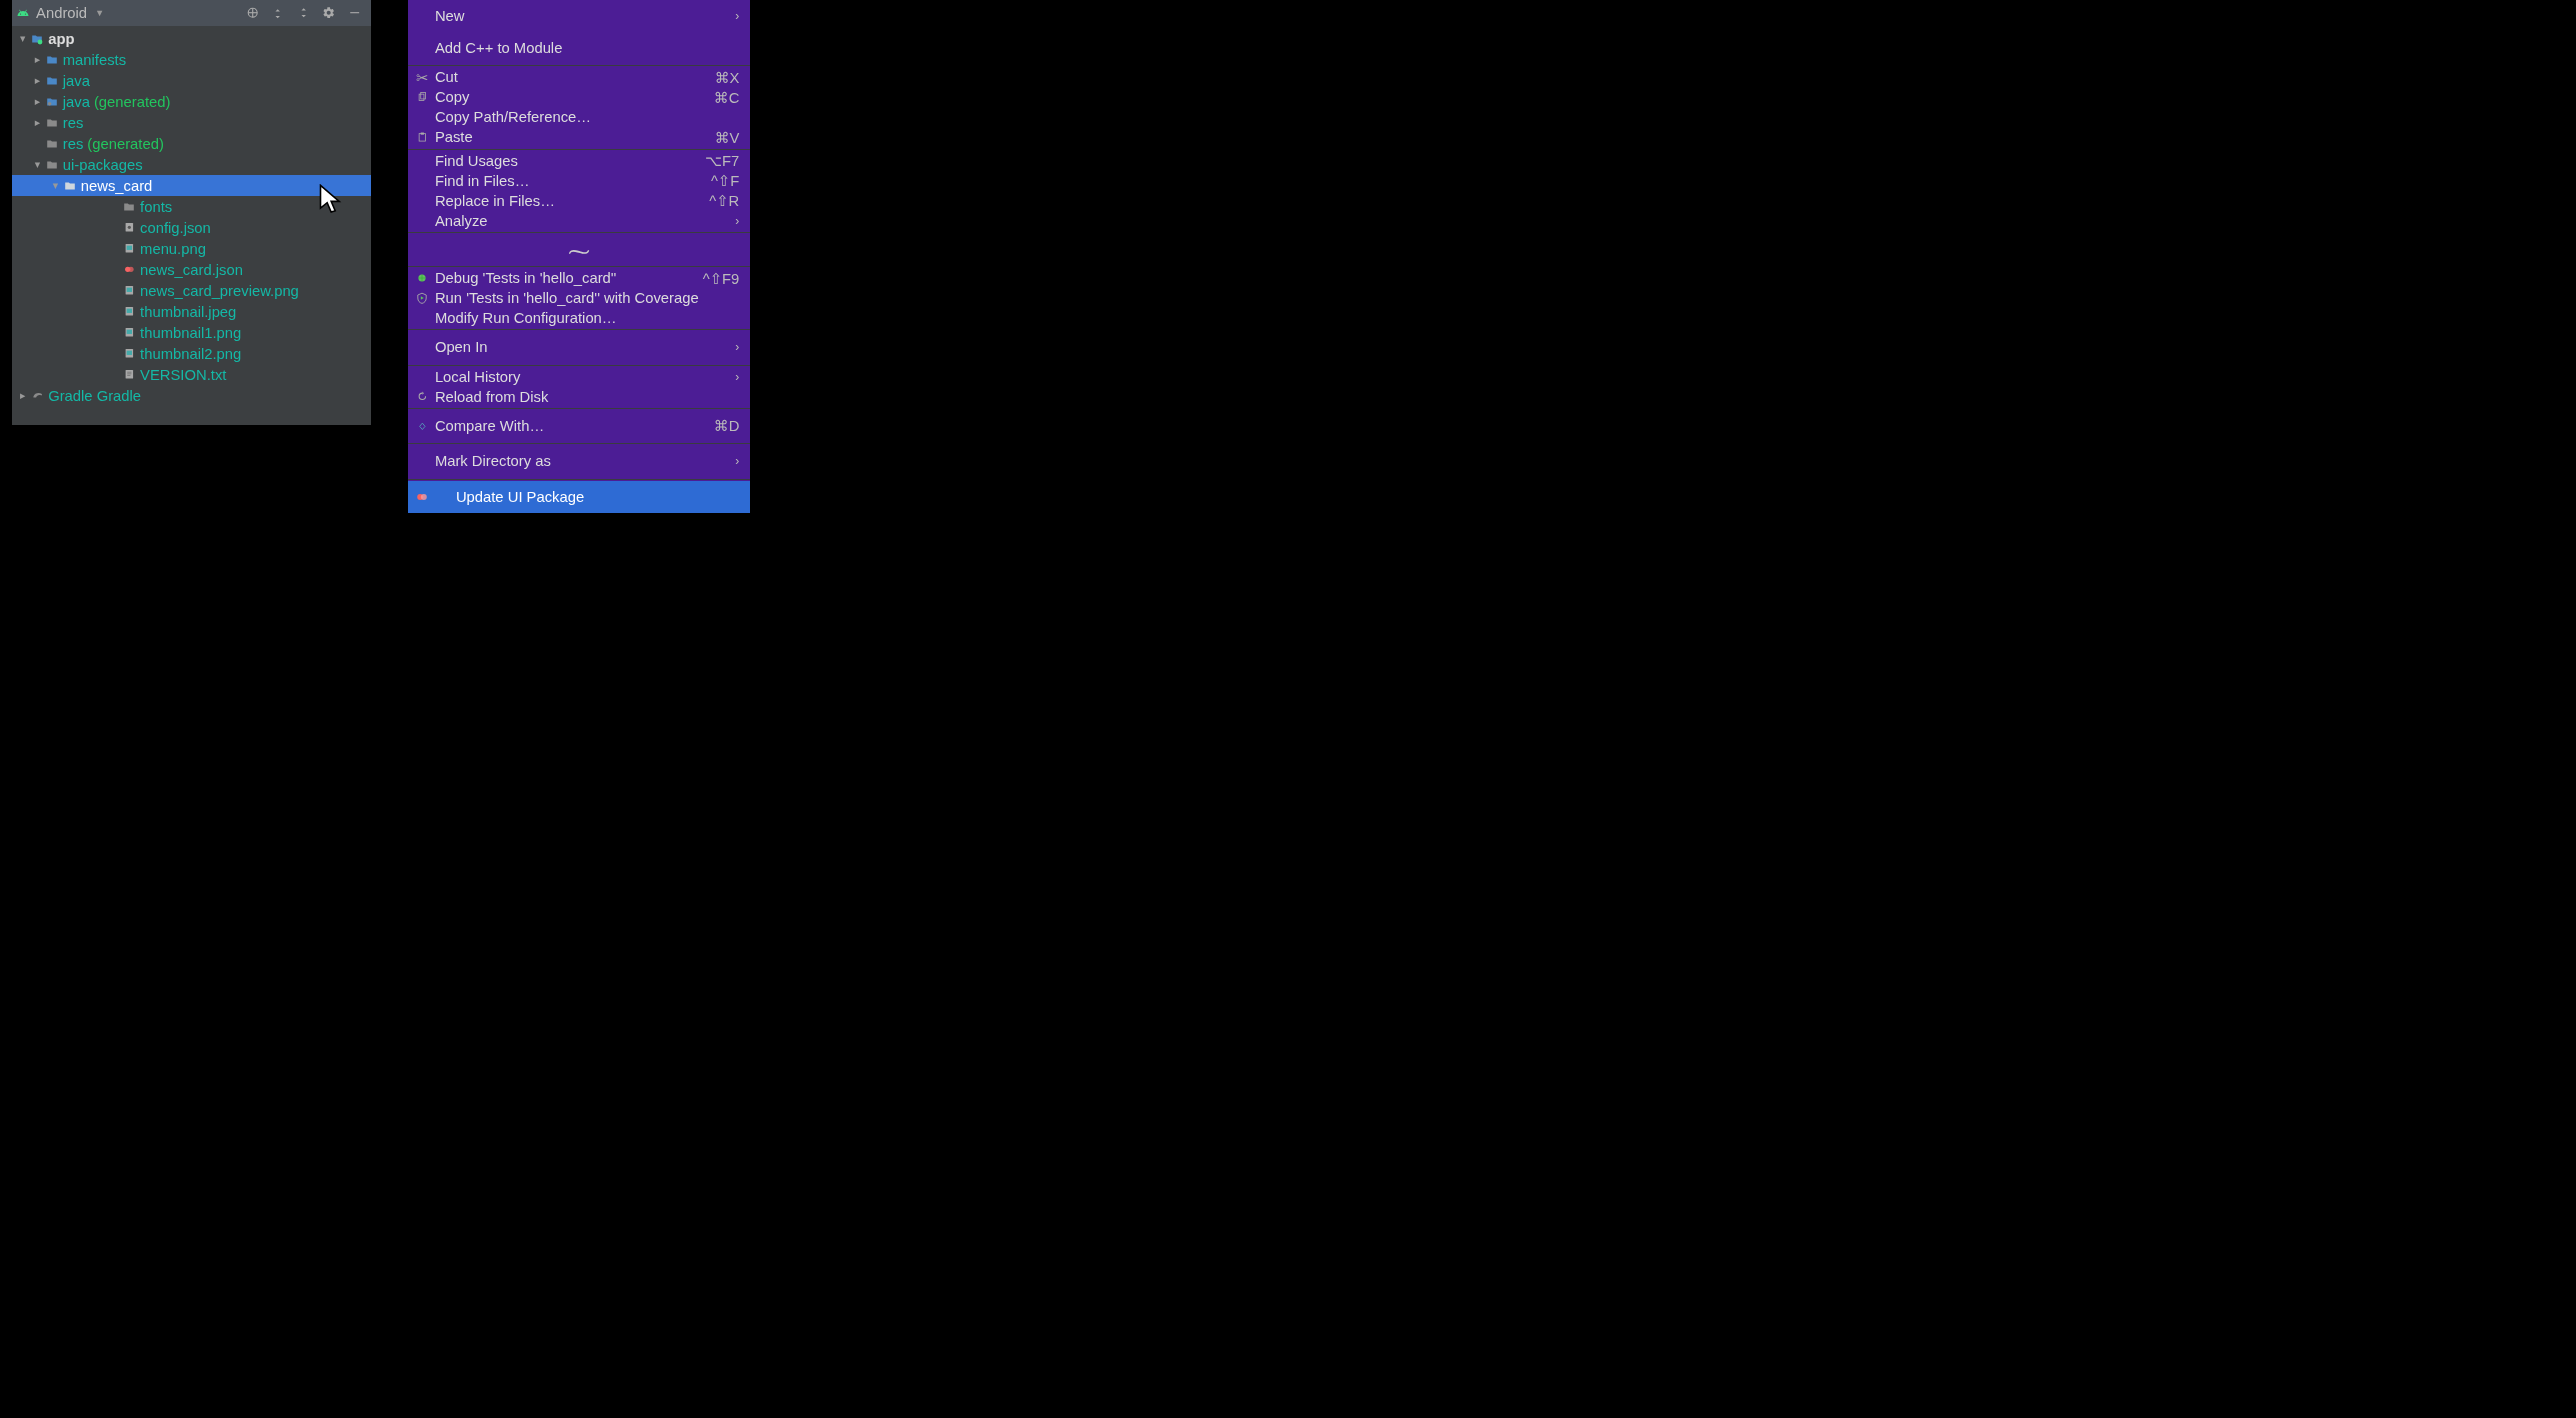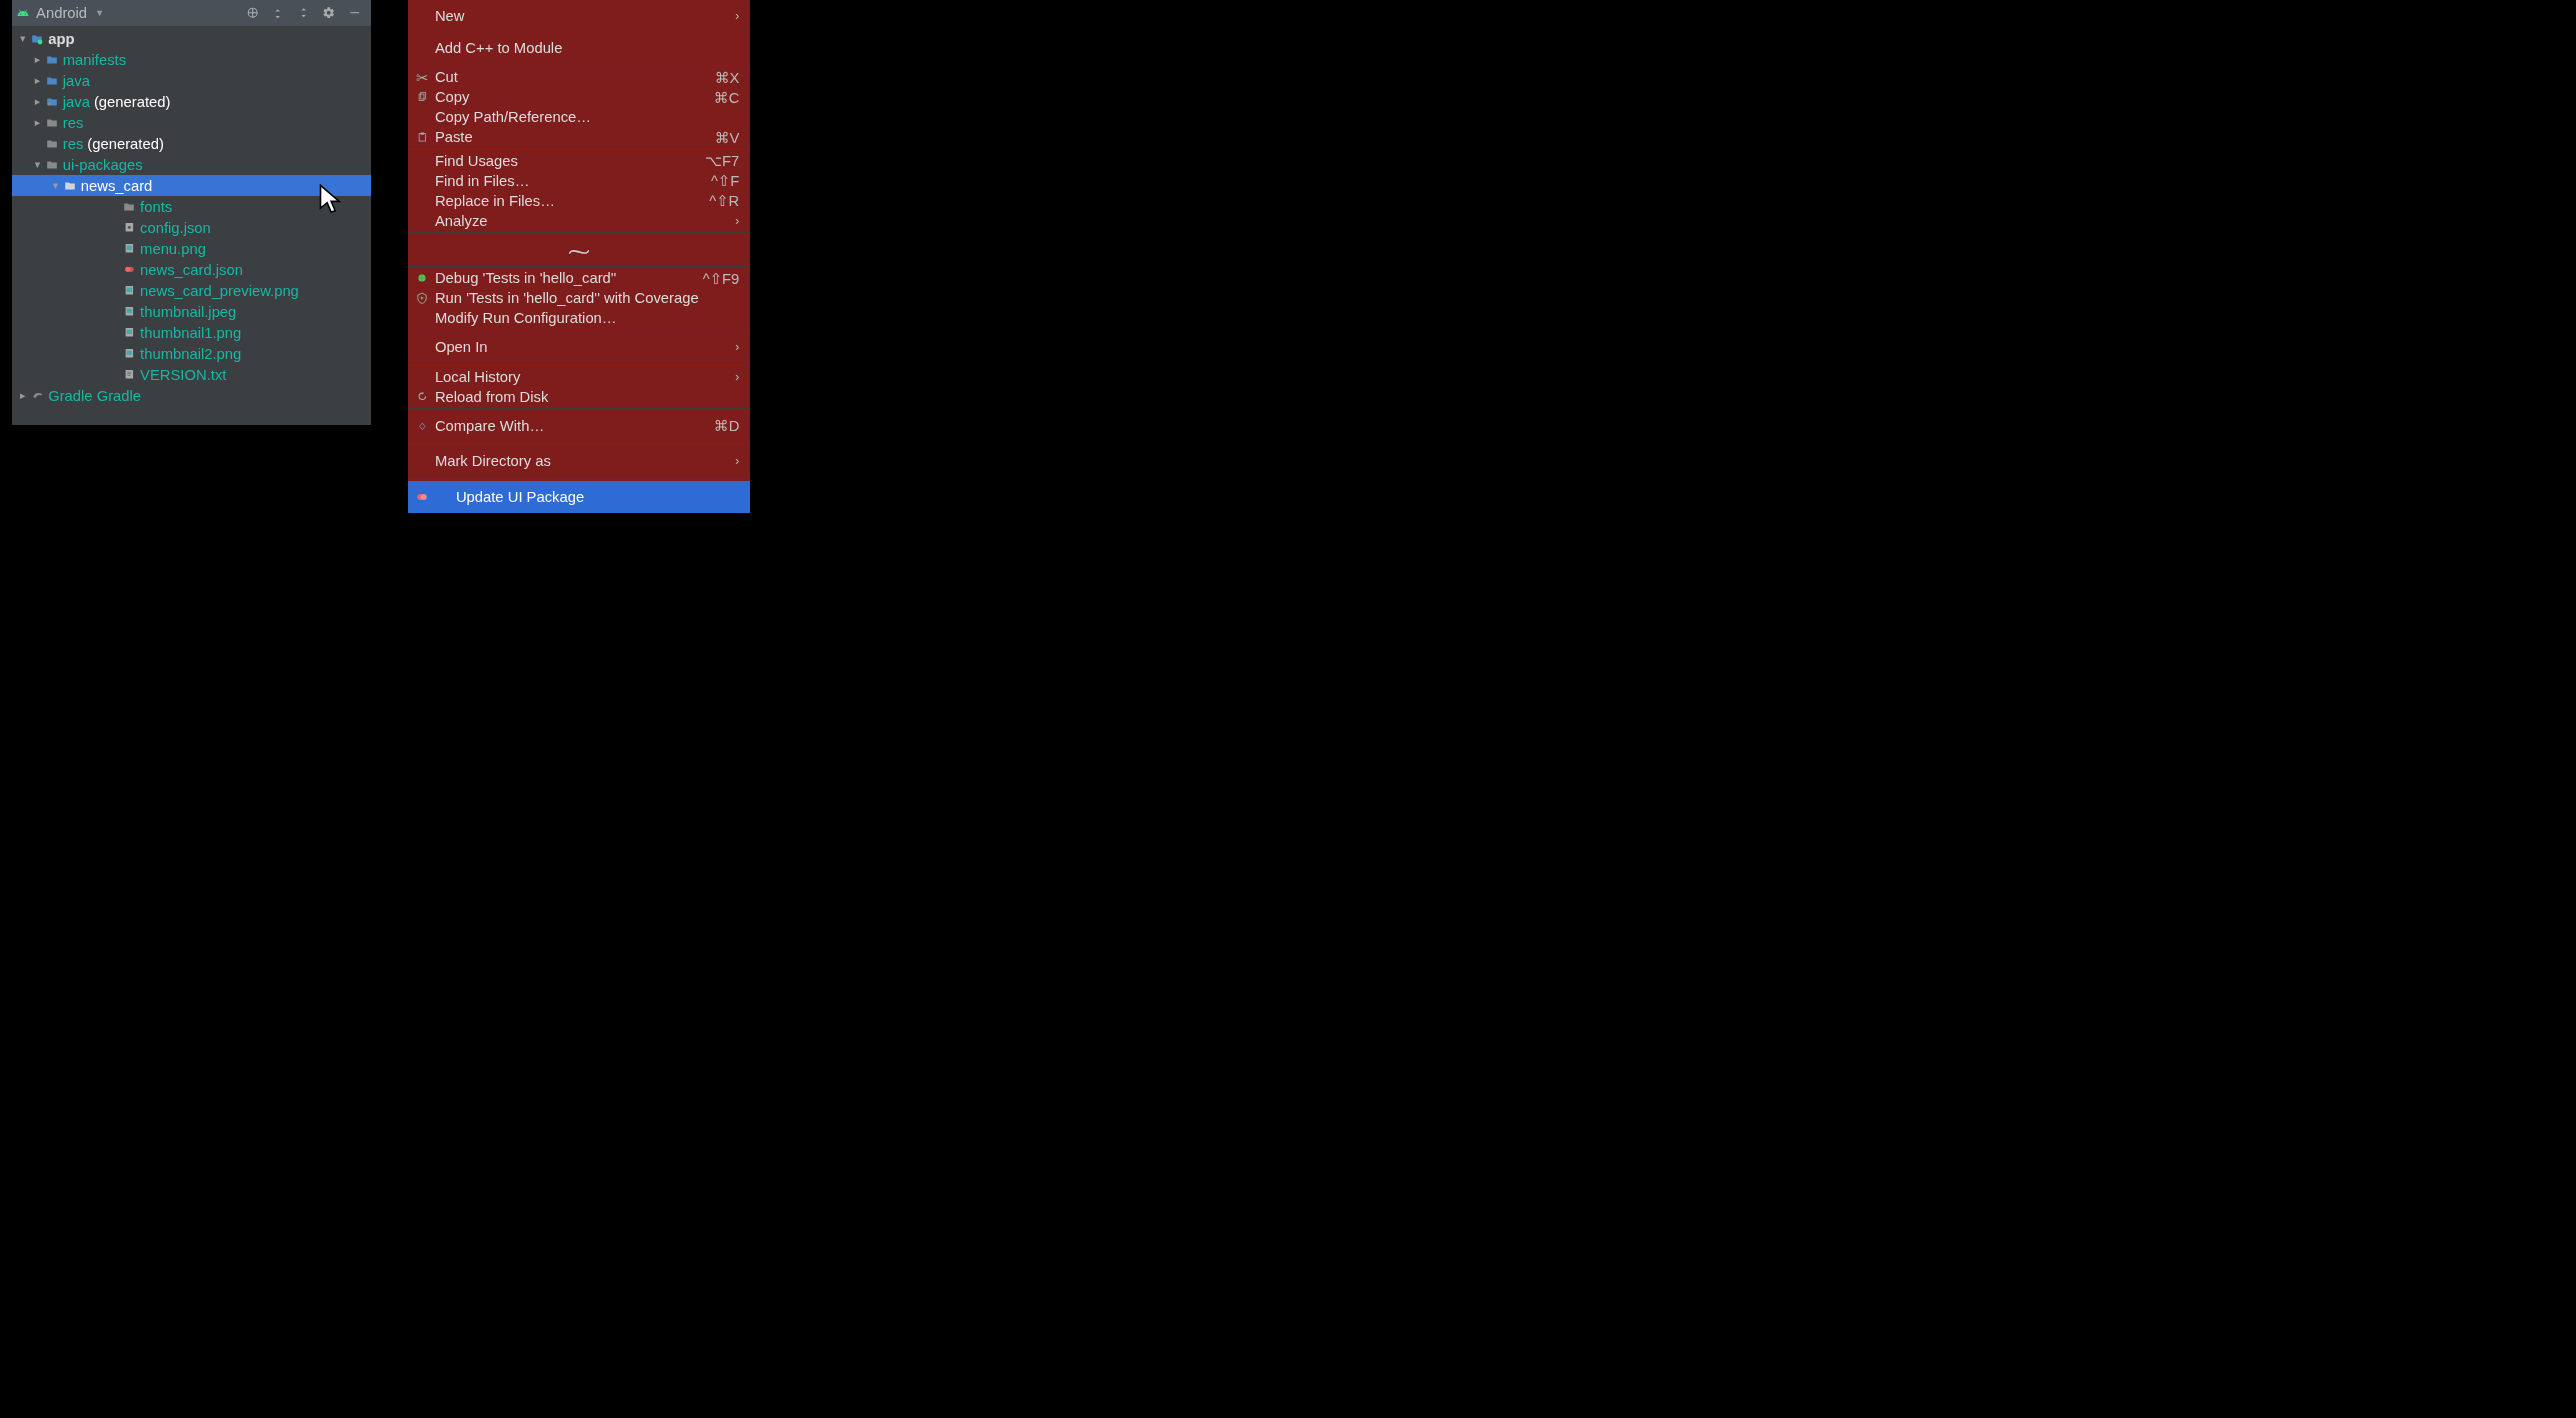--- a/index.html
+++ b/index.html
@@ -78,41 +78,41 @@
     .chevron.down::before { content: "▾"; }
     .chevron.right::before { content: "▸"; }
     .chevron.none { visibility: hidden; }
     .tree-icon {
       width: 13.4px; height: 13.4px;
       margin: 0 4px 0 2.7px;
       display: inline-flex; align-items: center; justify-content: center;
     }
     .tree-label { color: #14b8a6; }
     .tree-label-bold { color: #ddd; font-weight: 600; }
-    .tree-label-muted { color: #ffffff; margin-left: 4px; }
+    .tree-label-muted { color: #22c55e; margin-left: 4px; }
     .indent-0 { padding-left: 5.4px; }
     .indent-1 { padding-left: 20px; }
     .indent-2 { padding-left: 38px; }
     .indent-4 { padding-left: 108px; }
 
     
     .cursor-pointer {
       position: absolute;
       left: 319px;
       top: 184px;
       pointer-events: none;
     }
 
     
     .context-menu {
       position: absolute;
       left: 408px;
       top: 0;
       width: 342px;
-      background: #7f1d1d;
+      background: #4c1d95;
       color: #ddd;
       font-size: 14.8px;
     }
     .menu-row {
       display: flex;
       align-items: center;
       height: 20px;
       padding: 0 10.7px 0 6.7px;
       cursor: pointer;
     }

